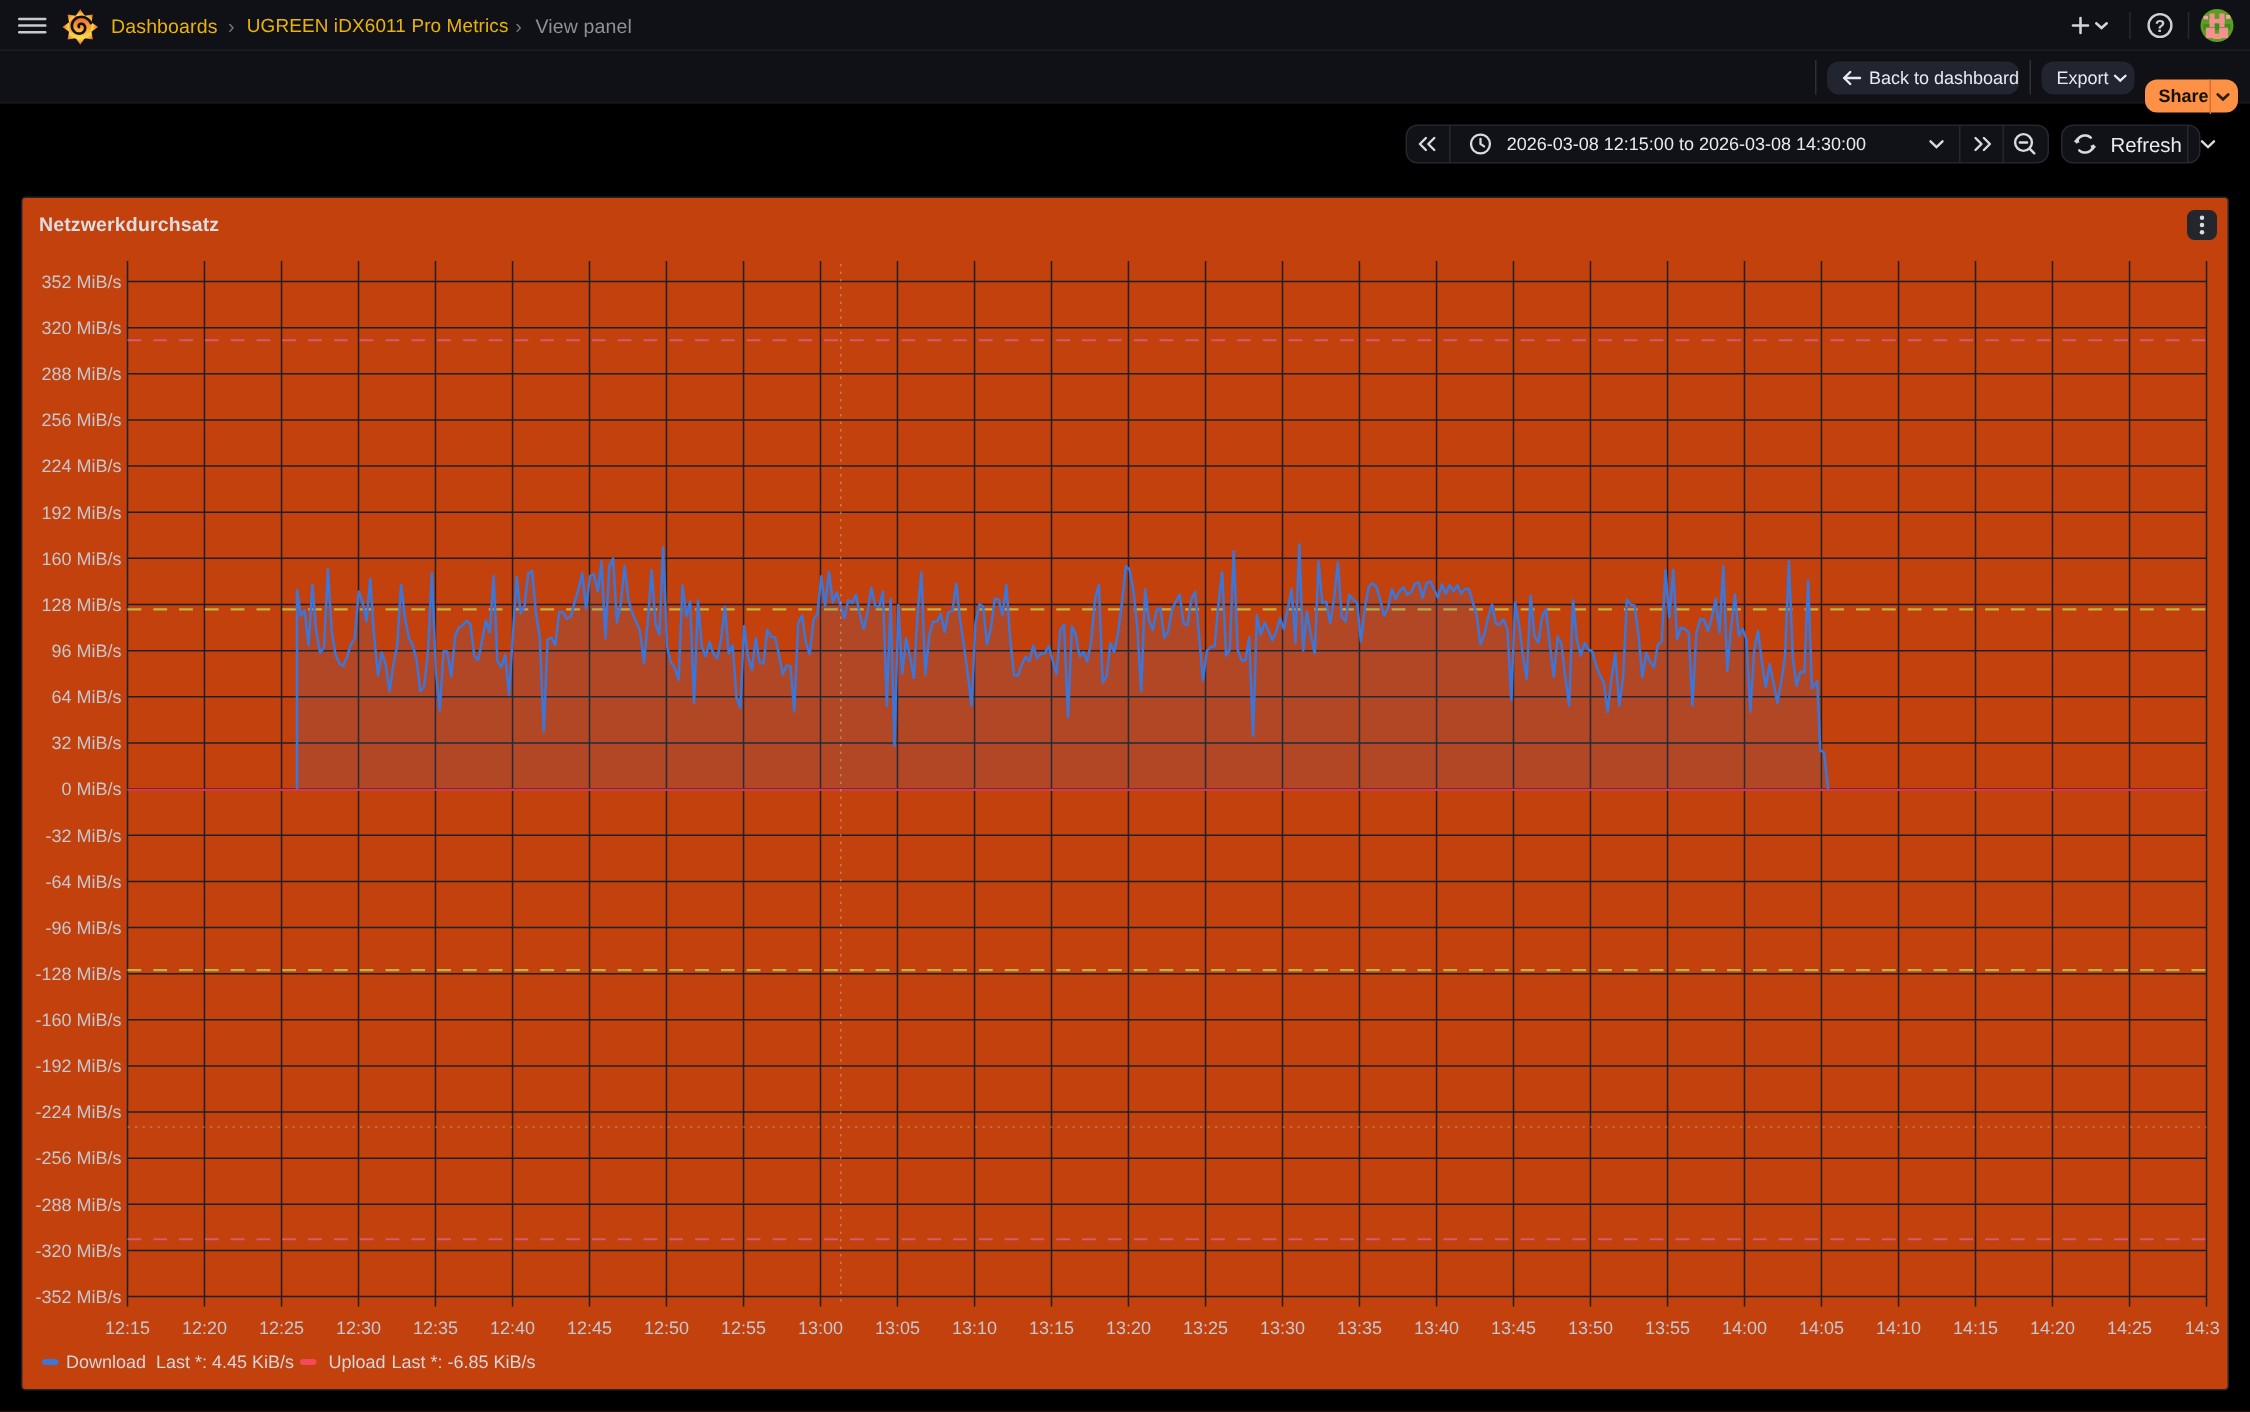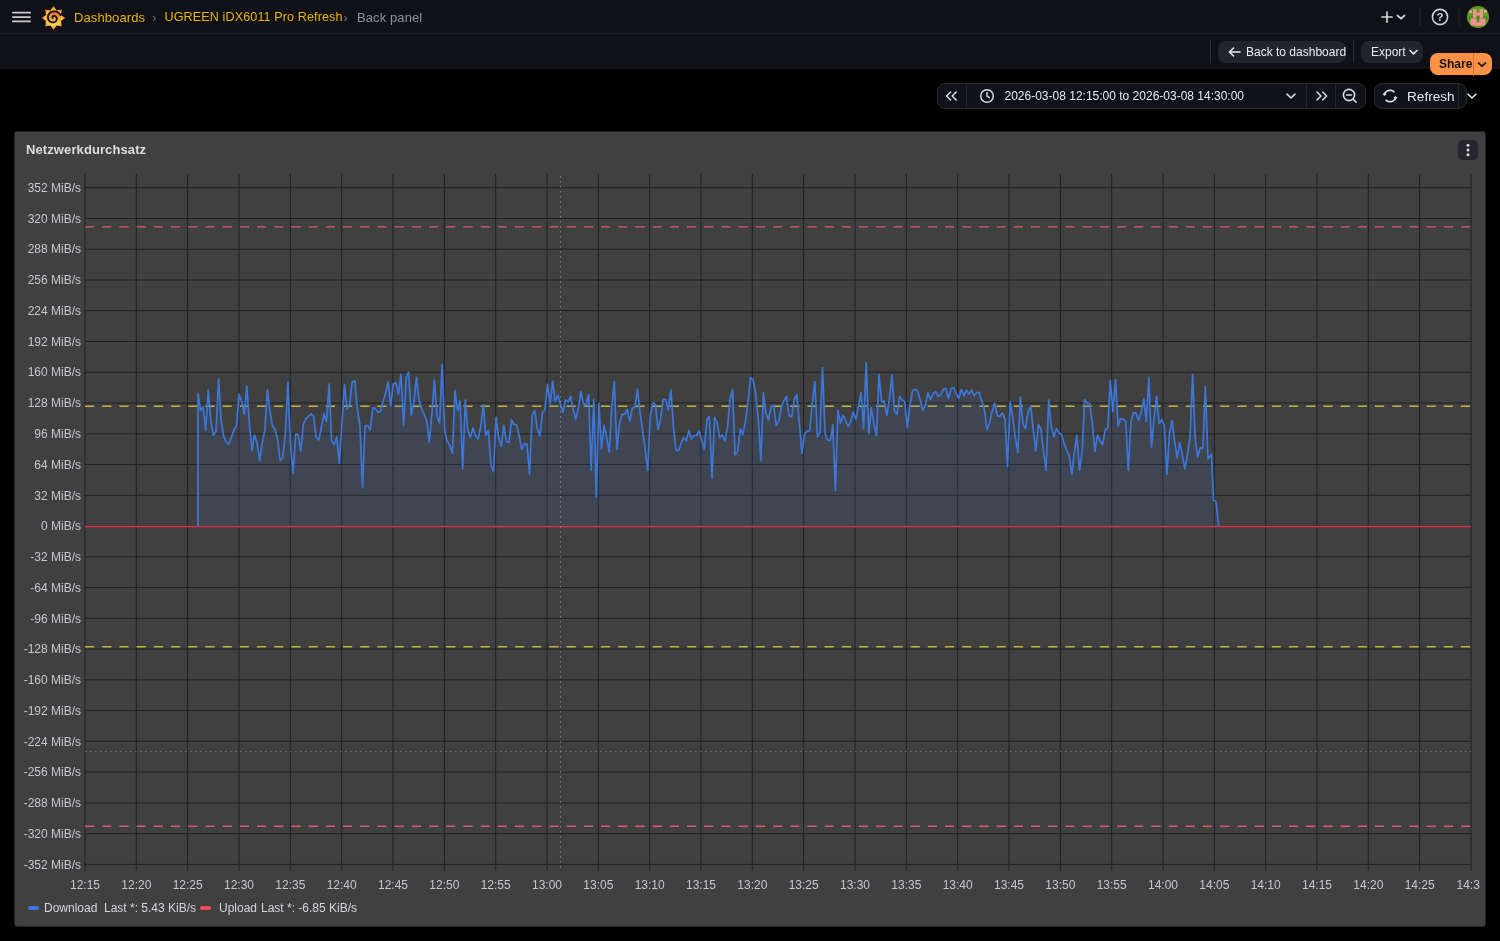--- a/index.html
+++ b/index.html
@@ -18,21 +18,21 @@
   .sbox .kbd { position:absolute; right:7px; top:6px; font-size:13px; color:#8d8e95; }
   .btn { position:absolute; top:6.5px; height:22px; background:#222430; border-radius:8px;
     color:#e8e9f2; font-size:12px; font-weight:500; }
   .btn span { top:4px !important; white-space:nowrap; }
   .tdiv { position:absolute; top:6px; height:23px; width:1px; background:#2e2f36; }
   .tgrp { position:absolute; top:83px; height:26px; background:#111217;
     border:1px solid #26272e; border-radius:8px; }
   .tseg { position:absolute; top:0; height:24px; border-left:1px solid #26272e; }
   .ttxt { position:absolute; top:4.5px; font-size:14px; font-weight:500; color:#e9eaef; white-space:nowrap; }
   .panel { position:absolute; left:14px; top:131px; width:1472px; height:796px;
-    background:#404040; border:1px solid #23242b; border-radius:3px; }
+    background:#c2410c; border:1px solid #23242b; border-radius:3px; }
   .ptitle { position:absolute; left:11px; top:10px; font-size:13px; font-weight:700; color:#dcdde1; letter-spacing:0.1px;}
   .kebab { position:absolute; right:7px; top:8px; width:20px; height:20px; background:#24252d; border-radius:5px; }
   .legend { position:absolute; font-size:12px; color:#d5d6db; }
   .lpill { display:inline-block; width:11px; height:4px; border-radius:2px; vertical-align:2px; }
   svg text { font-family:"Liberation Sans", sans-serif; }
 </style>
 </head>
 <body>
 
 <div class="nav">
@@ -62,23 +62,23 @@
           <use href="#spk" transform="rotate(180)"></use>
         <use href="#spk" transform="rotate(225)"></use>
           <use href="#spk" transform="rotate(270)"></use>
         <use href="#spk" transform="rotate(315)"></use>
       </g>
       <polyline points="7.14,-2.61 6.55,-3.63 5.81,-4.53 4.96,-5.29 4.01,-5.90 3.00,-6.35 1.94,-6.63 0.88,-6.74 -0.18,-6.67 -1.19,-6.45 -2.14,-6.08 -3.00,-5.57 -3.76,-4.95 -4.40,-4.22 -4.91,-3.42 -5.28,-2.57 -5.50,-1.68 -5.58,-0.79 -5.52,0.08 -5.33,0.92 -5.01,1.70 -4.58,2.40 -4.06,3.02 -3.46,3.53 -2.81,3.93 -2.11,4.22 -1.40,4.38 -0.68,4.43 0.02,4.37 0.68,4.20 1.28,3.93 1.83,3.58 2.29,3.16 2.68,2.69 2.97,2.17 3.17,1.63 3.27,1.08 3.29,0.54 3.22,0.02 3.07,-0.46 2.85,-0.89 2.57,-1.27 2.25,-1.59 1.89,-1.84 1.51,-2.02 1.13,-2.13 0.75,-2.17 0.38,-2.14 0.04,-2.06 -0.27,-1.93 -0.53,-1.75 -0.74,-1.55 -0.91,-1.32 -1.02,-1.08 -1.09,-0.83 -1.10,-0.60 -1.07,-0.38 -1.01,-0.19 -0.91,-0.03 -0.79,0.10" fill="none" stroke="#101116" stroke-width="1.75" stroke-linecap="round"></polyline>
     </g>
   </svg>
   <span class="crumb" style="left:74px;">Dashboards</span>
   <span class="sep" style="left:152px;">›</span>
-  <span class="crumb" style="left:164.5px; font-size:12.6px;">UGREEN iDX6011 Pro Refresh</span>
+  <span class="crumb" style="left:164.5px; font-size:12.6px;">UGREEN iDX6011 Pro Metrics</span>
   <span class="sep" style="left:343.5px;">›</span>
-  <span class="crumb dim" style="left:357px;">Back panel</span>
+  <span class="crumb dim" style="left:357px;">View panel</span>
   <svg width="120" height="34" style="position:absolute;left:1372px;top:0" viewBox="0 0 120 34">
     <g stroke="#d4d5d9" stroke-width="1.7" stroke-linecap="round" fill="none">
       <line x1="10" y1="17" x2="20" y2="17"></line>
         <line x1="15" y1="12" x2="15" y2="22"></line>
       <path d="M25.5,15.5 L29,18.7 L32.5,15.5"></path>
     </g>
     <line x1="48" y1="8" x2="48" y2="26" stroke="#27282e" stroke-width="1"></line>
     <circle cx="68" cy="17" r="7.6" fill="none" stroke="#cfd0d5" stroke-width="1.6"></circle>
     <text x="68" y="21.2" font-size="11.5" font-weight="700" fill="#cfd0d5" text-anchor="middle">?</text>
     <line x1="87" y1="8" x2="87" y2="26" stroke="#27282e" stroke-width="1"></line>
@@ -186,21 +186,21 @@
       <g fill="#dcdde1">
         <circle cx="10" cy="5.2" r="1.5"></circle>
           <circle cx="10" cy="10" r="1.5"></circle>
           <circle cx="10" cy="14.8" r="1.5"></circle>
       </g>
     </svg>
   </div>
   <div class="legend" style="left:0;top:769px;width:500px;height:16px;">
     <span class="lpill" style="position:absolute;left:13px;top:5px;background:#3d76d9;"></span>
     <span style="position:absolute;left:29px;">Download</span>
-    <span style="position:absolute;left:89px;">Last *: 5.43 KiB/s</span>
+    <span style="position:absolute;left:89px;">Last *: 4.45 KiB/s</span>
     <span class="lpill" style="position:absolute;left:185px;top:5px;background:#f2495c;"></span>
     <span style="position:absolute;left:204px;">Upload</span>
     <span style="position:absolute;left:246px;">Last *: -6.85 KiB/s</span>
   </div>
 </div>
 
 <svg width="1500" height="941" viewBox="0 0 1500 941" style="position:absolute;left:0;top:0;pointer-events:none;">
   <g stroke="#1f2026" stroke-width="1">
     <line x1="85.0" y1="174" x2="85.0" y2="871"></line>
     <line x1="136.3" y1="174" x2="136.3" y2="871"></line>

